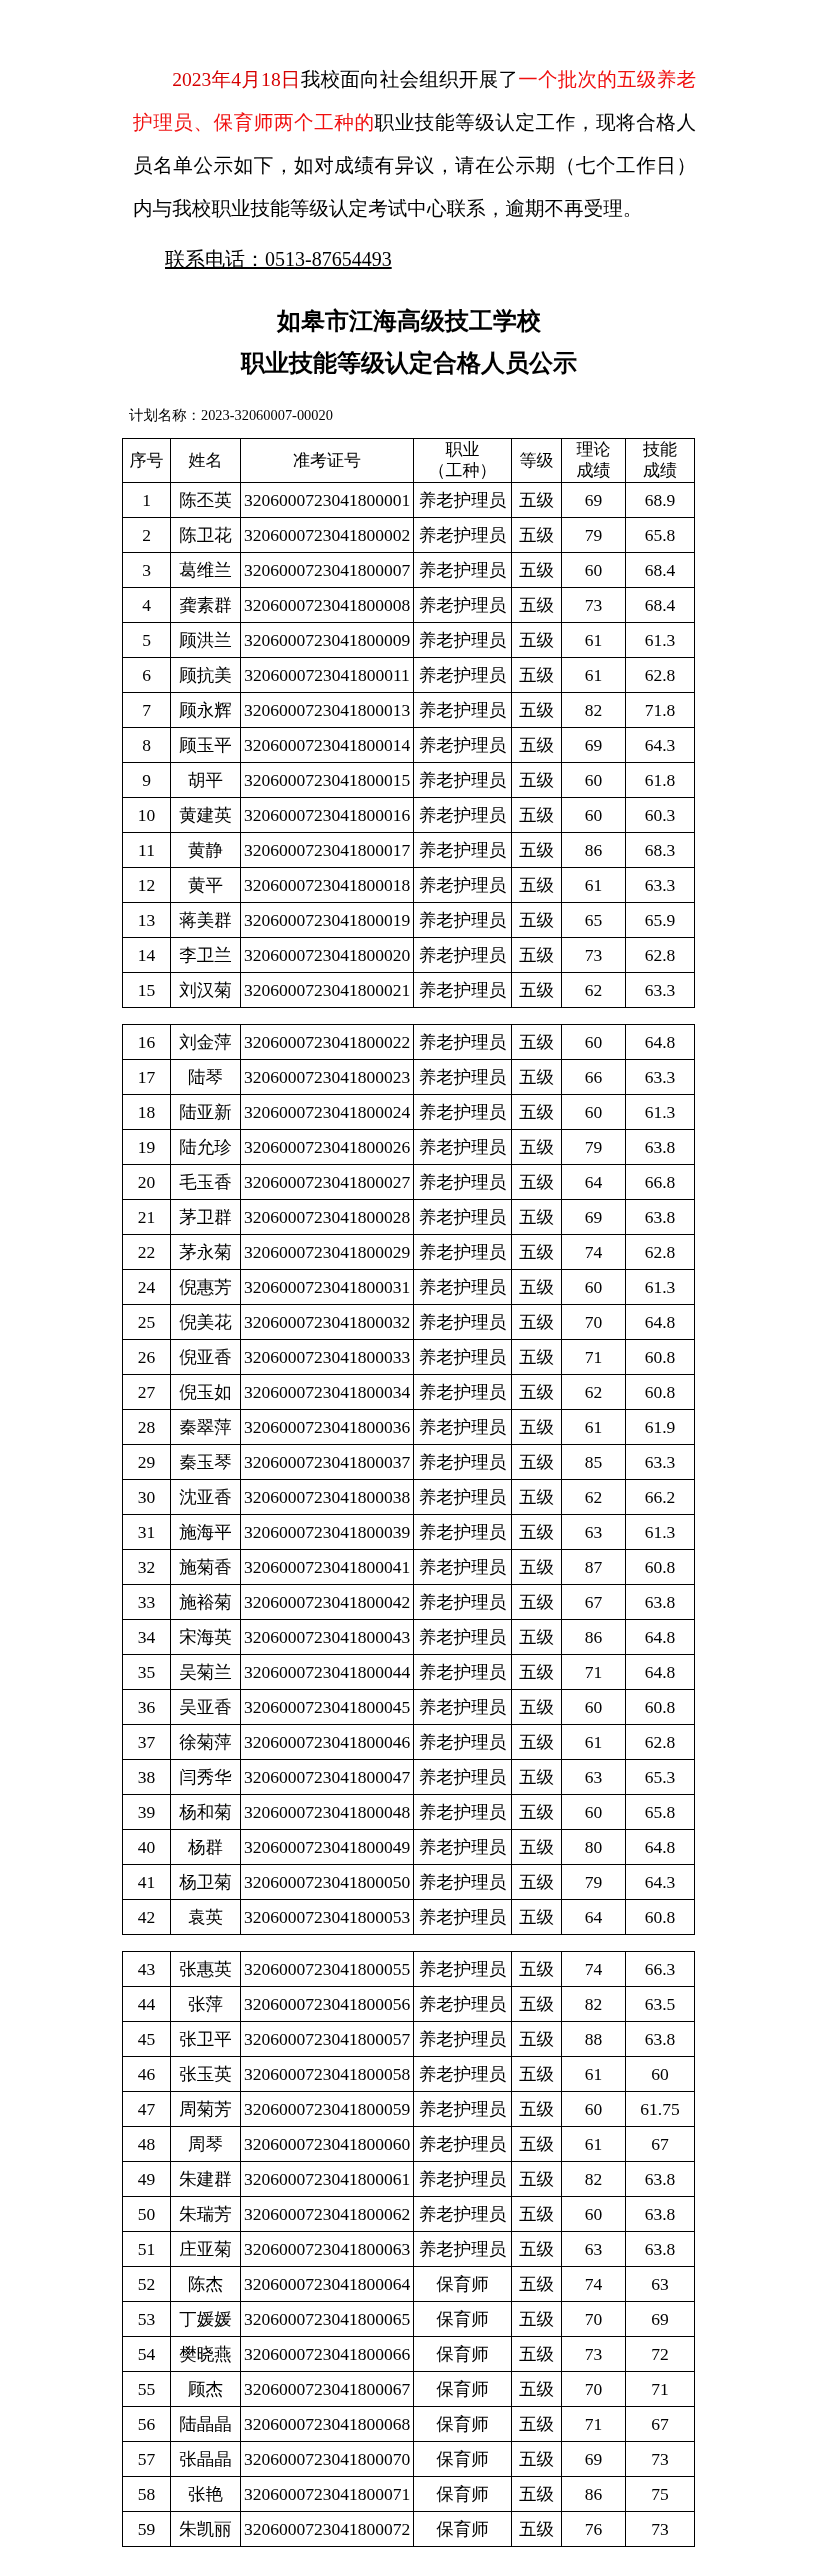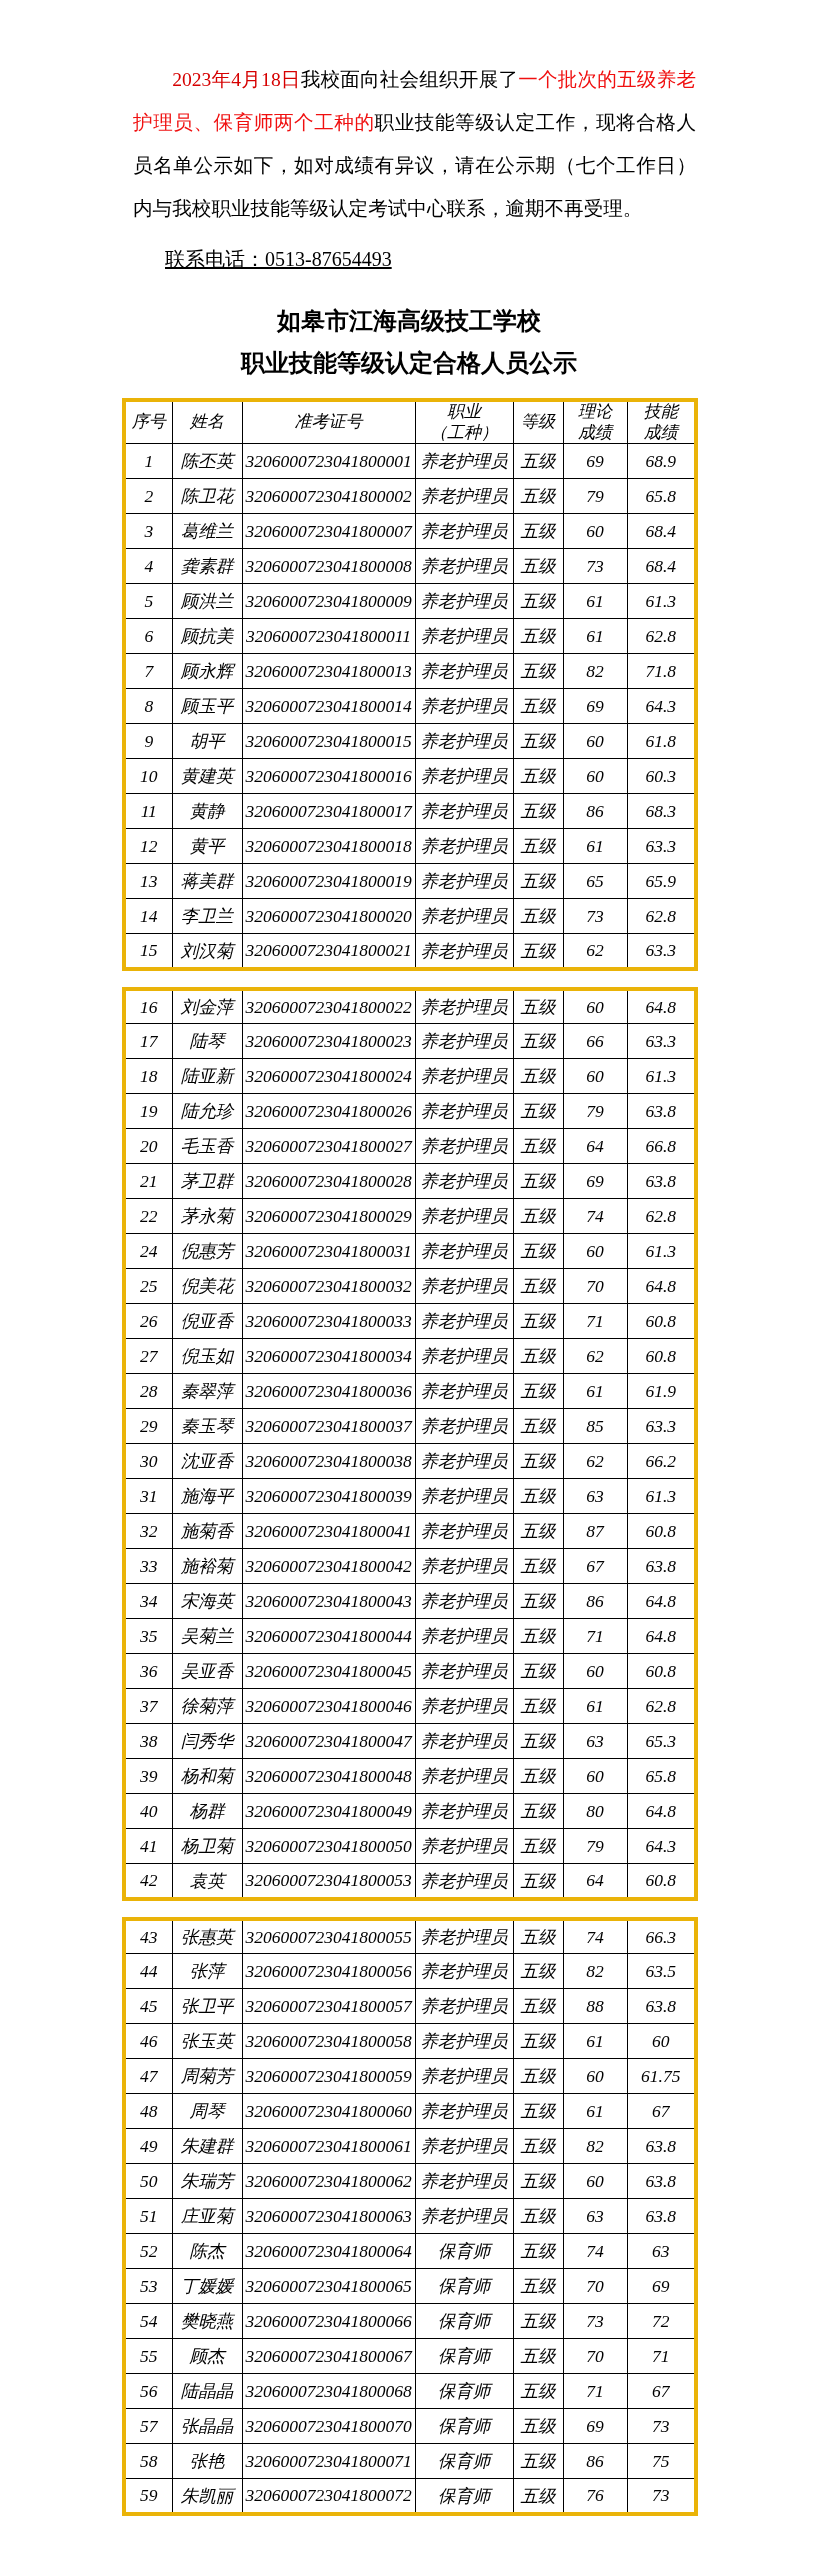--- a/index.html
+++ b/index.html
@@ -43,22 +43,21 @@
   .plan {
     margin: 23px 0 0 129px;
     font-size: 14.4px;
     line-height: 17.5px;
   }
   .tables { margin: 14.4px 0 0 122px; width: 571px; }
   table.seg {
     width: 571px;
     border-collapse: collapse;
     table-layout: fixed;
-    border: 4px solid #eab308;
-    font-style: italic;
+    border: 1px solid #eab308;
   }
   table.seg + table.seg { margin-top: 16px; }
   .seg th, .seg td {
     border: 0.8px solid #000;
     text-align: center;
     vertical-align: middle;
     padding: 0;
     overflow: hidden;
   }
   .seg thead tr { height: 44px; }
@@ -75,20 +74,21 @@
 <div class="doc">
 
   <div class="para-block">
     <p class="para"><span class="red-date">2023年4月18日</span><span>我校面向社会组织开展了</span><span class="red-hl">一个批次的五级养老护理员、保育师两个工种的</span><span>职业技能等级认定工作，现将合格人员名单公示如下，如对成绩有异议，请在公示期（七个工作日）内与我校职业技能等级认定考试中心联系，逾期不再受理。</span></p>
     <p class="contact">联系电话：0513-87654493</p>
   </div>
 
   <h1 class="title1">如皋市江海高级技工学校</h1>
   <h2 class="title2">职业技能等级认定合格人员公示</h2>
 
+  <p class="plan">计划名称：2023-32060007-00020</p>
 
   <div class="tables">
     <table class="seg" id="seg1">
       <colgroup>
         <col style="width:48px">
           <col style="width:70px">
           <col style="width:173px">
         <col style="width:98px">
           <col style="width:50px">
           <col style="width:64px">

